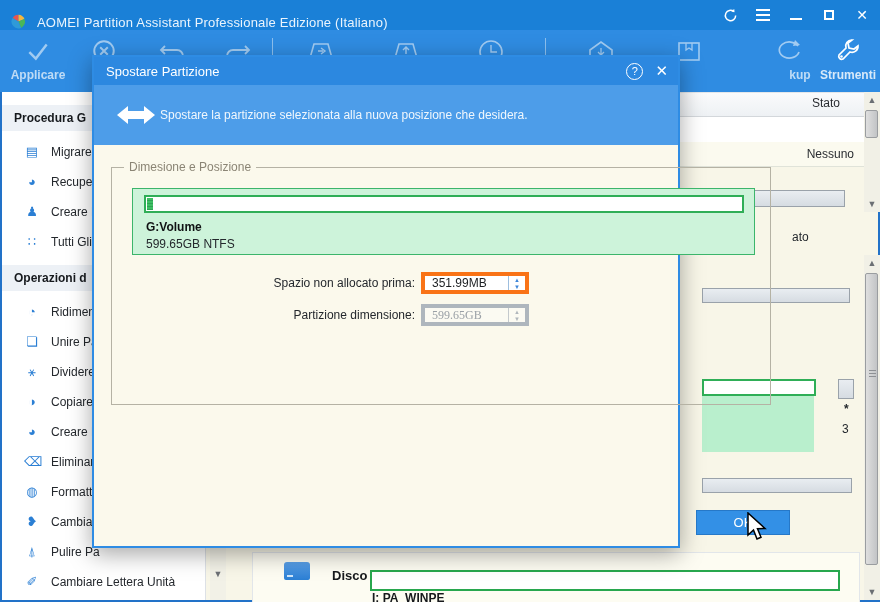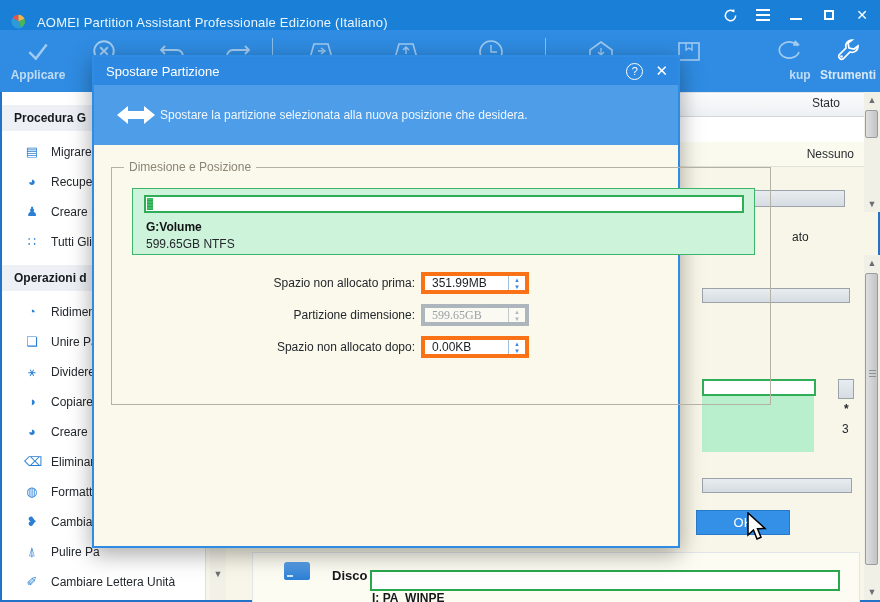--- a/index.html
+++ b/index.html
@@ -370,30 +370,20 @@
       <div class="field-row" style="top:136px;">
         <span class="field-label">Partizione dimensione:</span>
         <div class="spin-field disabled">
           <span class="val">599.65GB</span>
           <span class="spin-btns">
             <span>▲</span>
             <span>▼</span>
           </span>
         </div>
       </div>
-      <div class="field-row" style="top:168px;">
-        <span class="field-label">Spazio non allocato dopo:</span>
-        <div class="spin-field">
-          <span class="val">0.00KB</span>
-          <span class="spin-btns">
-            <span>▲</span>
-            <span>▼</span>
-          </span>
-        </div>
-      </div>
     </div>
 
     <div class="ok-btn">
       <span>OK</span>
     </div>
     <svg class="cursor" width="22" height="30" viewBox="0 0 22 30">
       <path d="M3 1 L3 23 L8.5 18 L12 27 L16 25.3 L12.5 16.7 L20 16.5 Z" fill="#ffffff" stroke="#000000" stroke-width="1.5"></path>
     </svg>
   </div>
 

